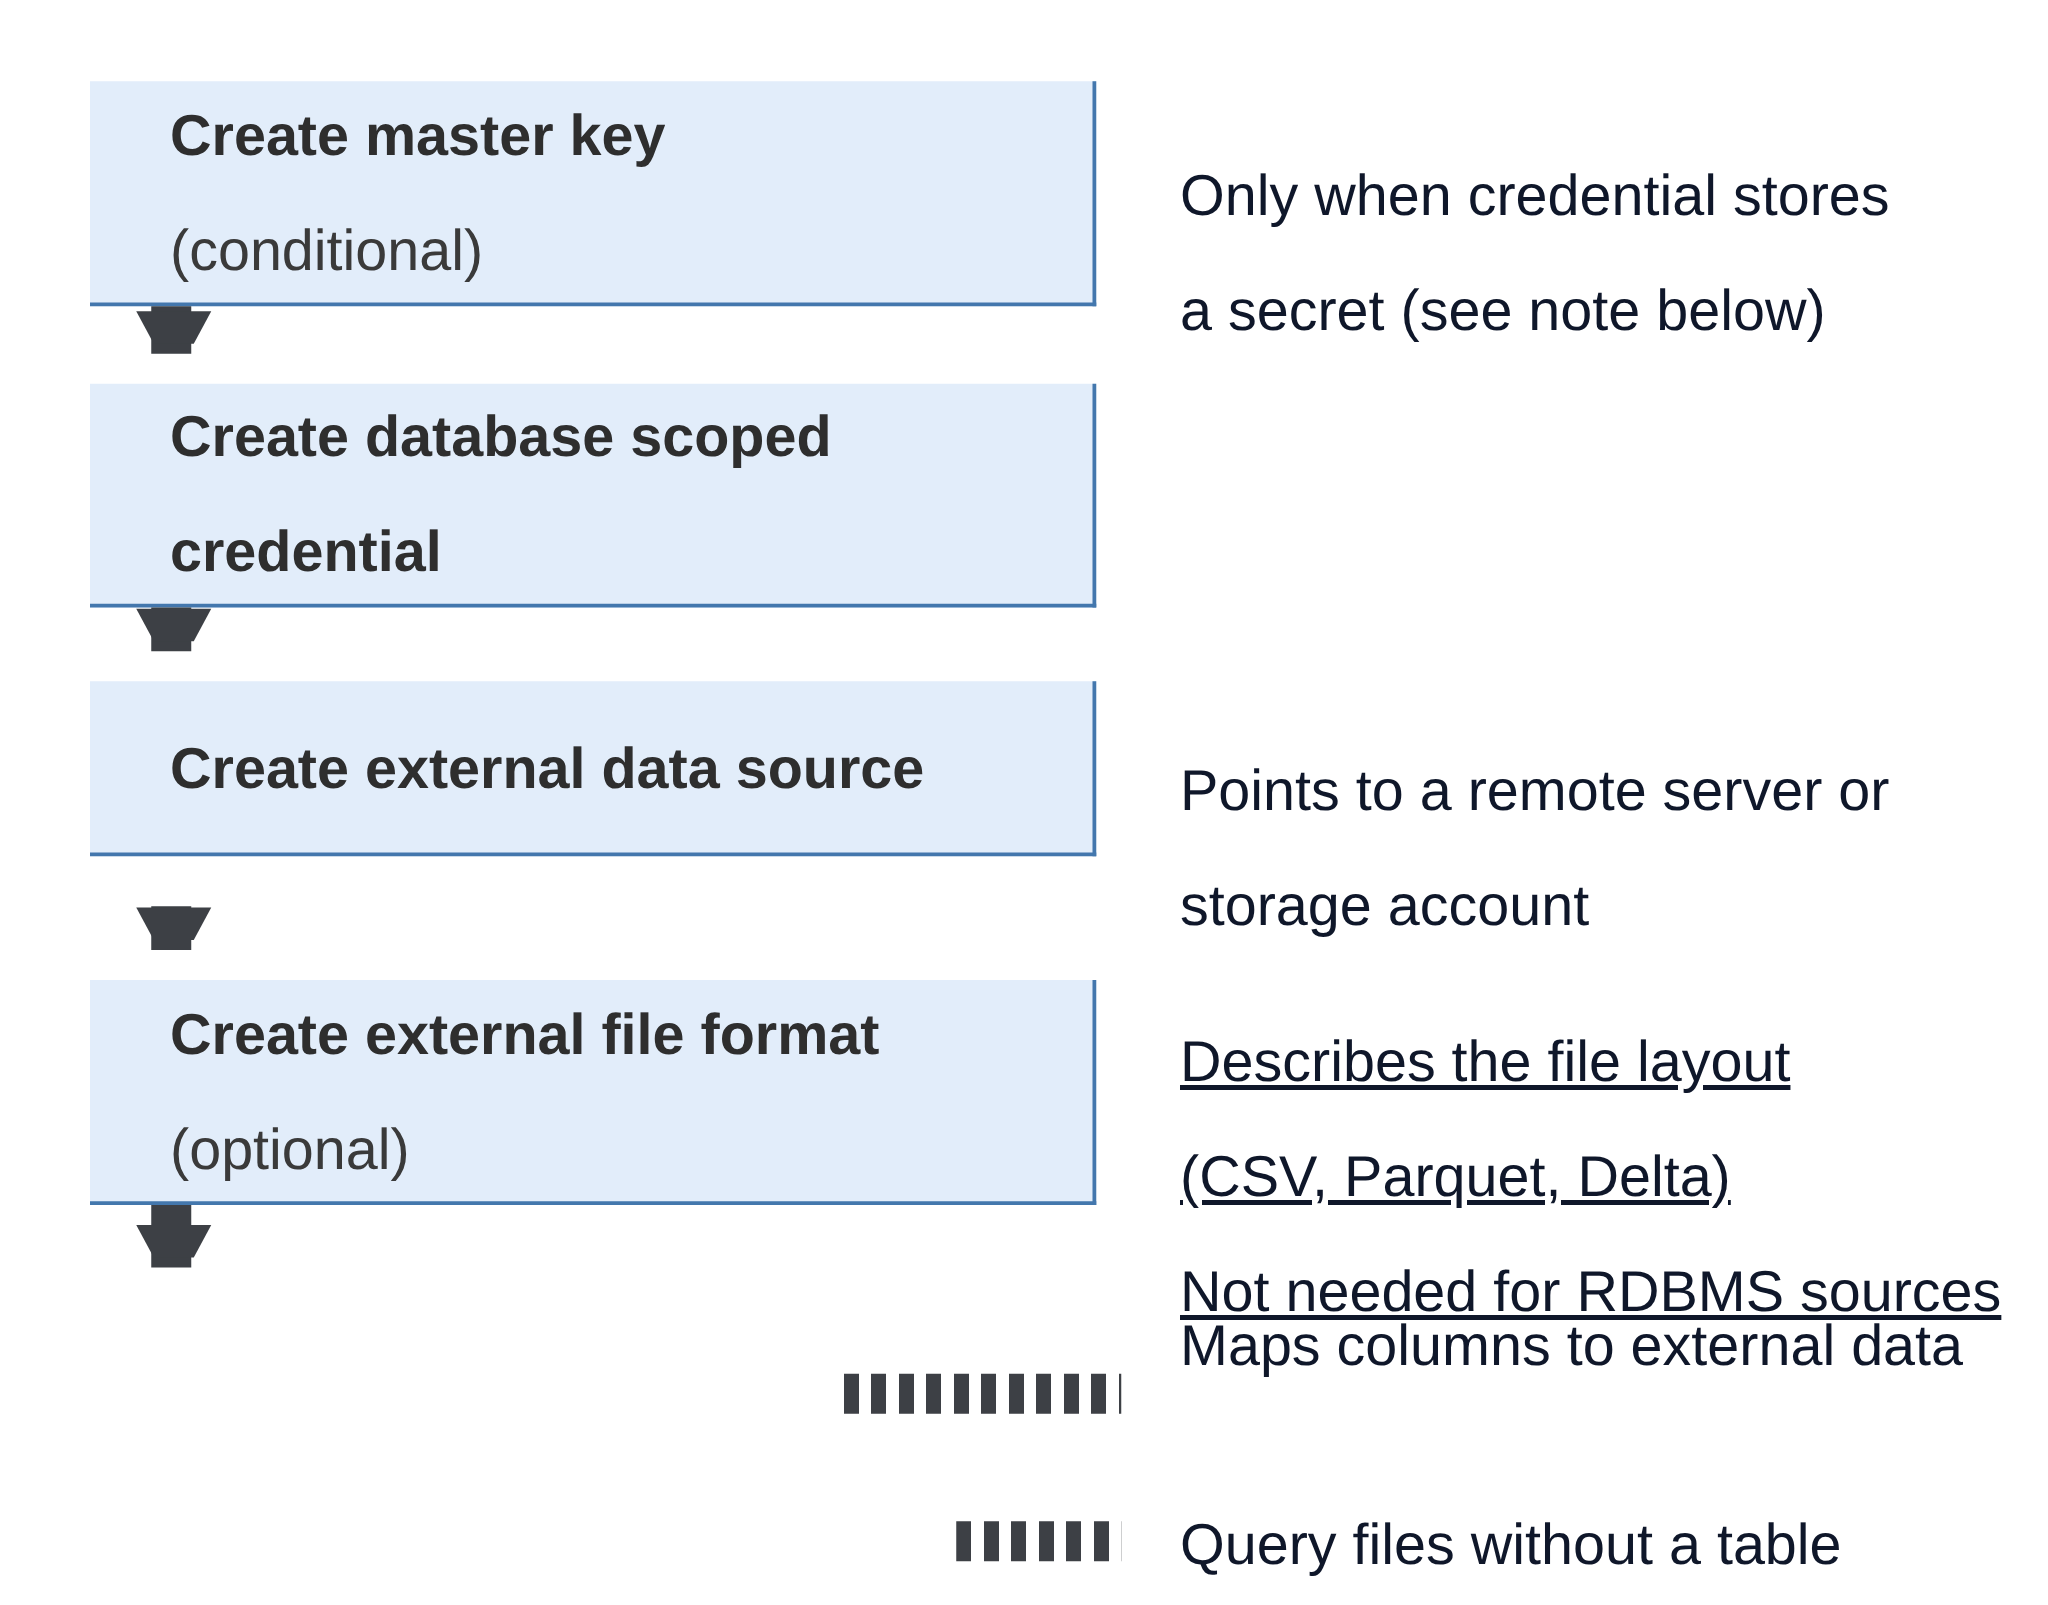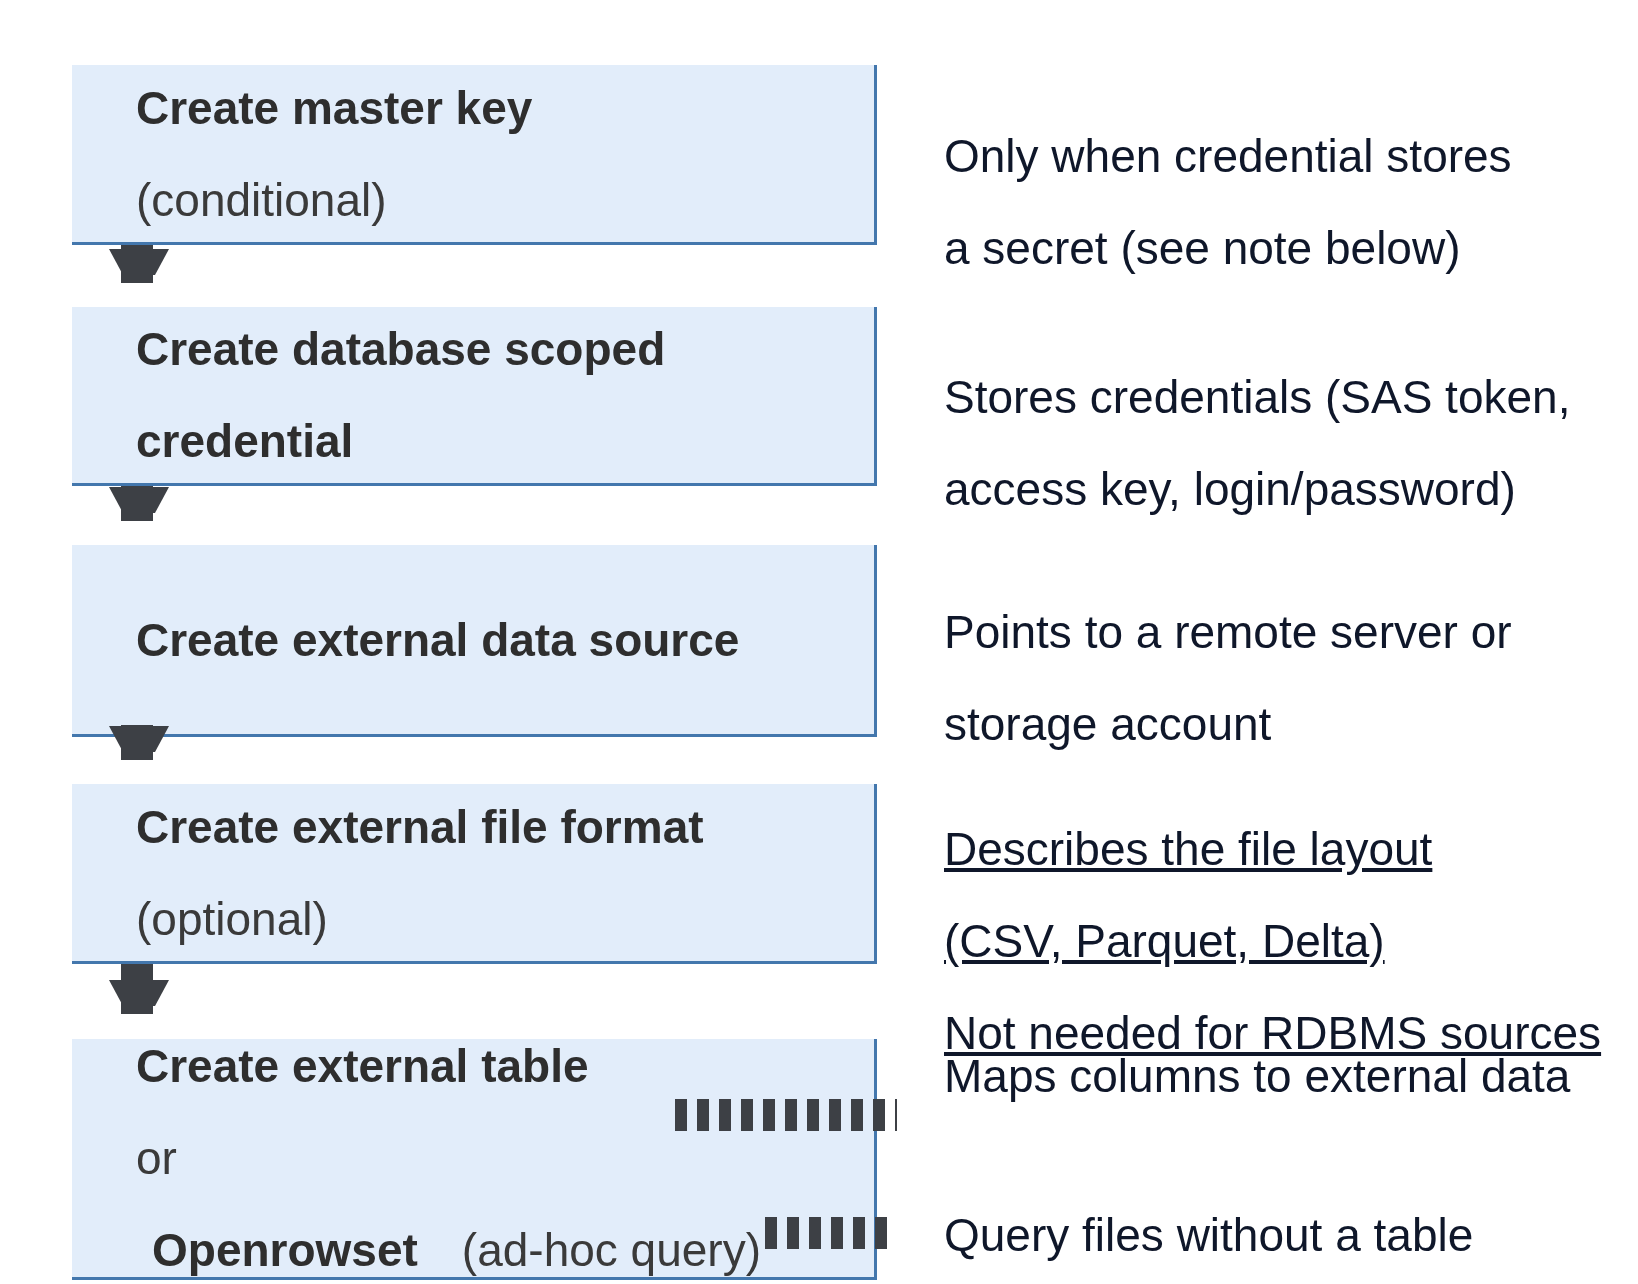--- a/index.html
+++ b/index.html
@@ -97,59 +97,48 @@
   <div class="step-box" style="top:275px; height:179px;">
     <div class="bold">Create database scoped</div>
     <div class="bold">credential</div>
   </div>
 
   <div class="flow-arrow" style="top:454px; height:59px;">
     <div class="shaft"></div>
     <div class="head"></div>
   </div>
 
-  <div class="step-box" style="top:513px; height:192px;">
+  <div class="step-box" style="top:513px; height:140px;">
     <div class="bold">Create external data source</div>
   </div>
 
   <div class="flow-arrow" style="top:693px; height:59px;">
     <div class="shaft"></div>
     <div class="head"></div>
   </div>
 
   <div class="step-box" style="top:752px; height:180px;">
     <div class="bold">Create external file format</div>
     <div class="regular">(optional)</div>
   </div>
 
   <div class="flow-arrow" style="top:932px; height:74px;">
     <div class="shaft"></div>
     <div class="head"></div>
   </div>
 
-  <div class="step-box" style="top:1007px; height:241px;">
-    <div class="bold">Create external table</div>
-    <div class="regular">or</div>
-    <div>
-      <span class="bold">Openrowset</span><span class="regular inline-suffix">(ad-hoc query)</span>
-    </div>
-  </div>
 
   <div class="dashed-connector" style="left:643px; top:1067px; width:222px;"></div>
   <div class="dashed-connector" style="left:733px; top:1185px; width:132px;"></div>
 
   <div class="annotation" style="top:62px;">
     <div>Only when credential stores</div>
     <div>a secret (see note below)</div>
   </div>
 
-  <div class="annotation" style="top:303px;">
-    <div>Stores credentials (SAS token,</div>
-    <div>access key, login/password)</div>
-  </div>
 
   <div class="annotation" style="top:538px;">
     <div>Points to a remote server or</div>
     <div>storage account</div>
   </div>
 
   <div class="annotation" style="top:755px;text-decoration:underline;">
     <div>Describes the file layout</div>
     <div>(CSV, Parquet, Delta)</div>
     <div>Not needed for RDBMS sources</div>

